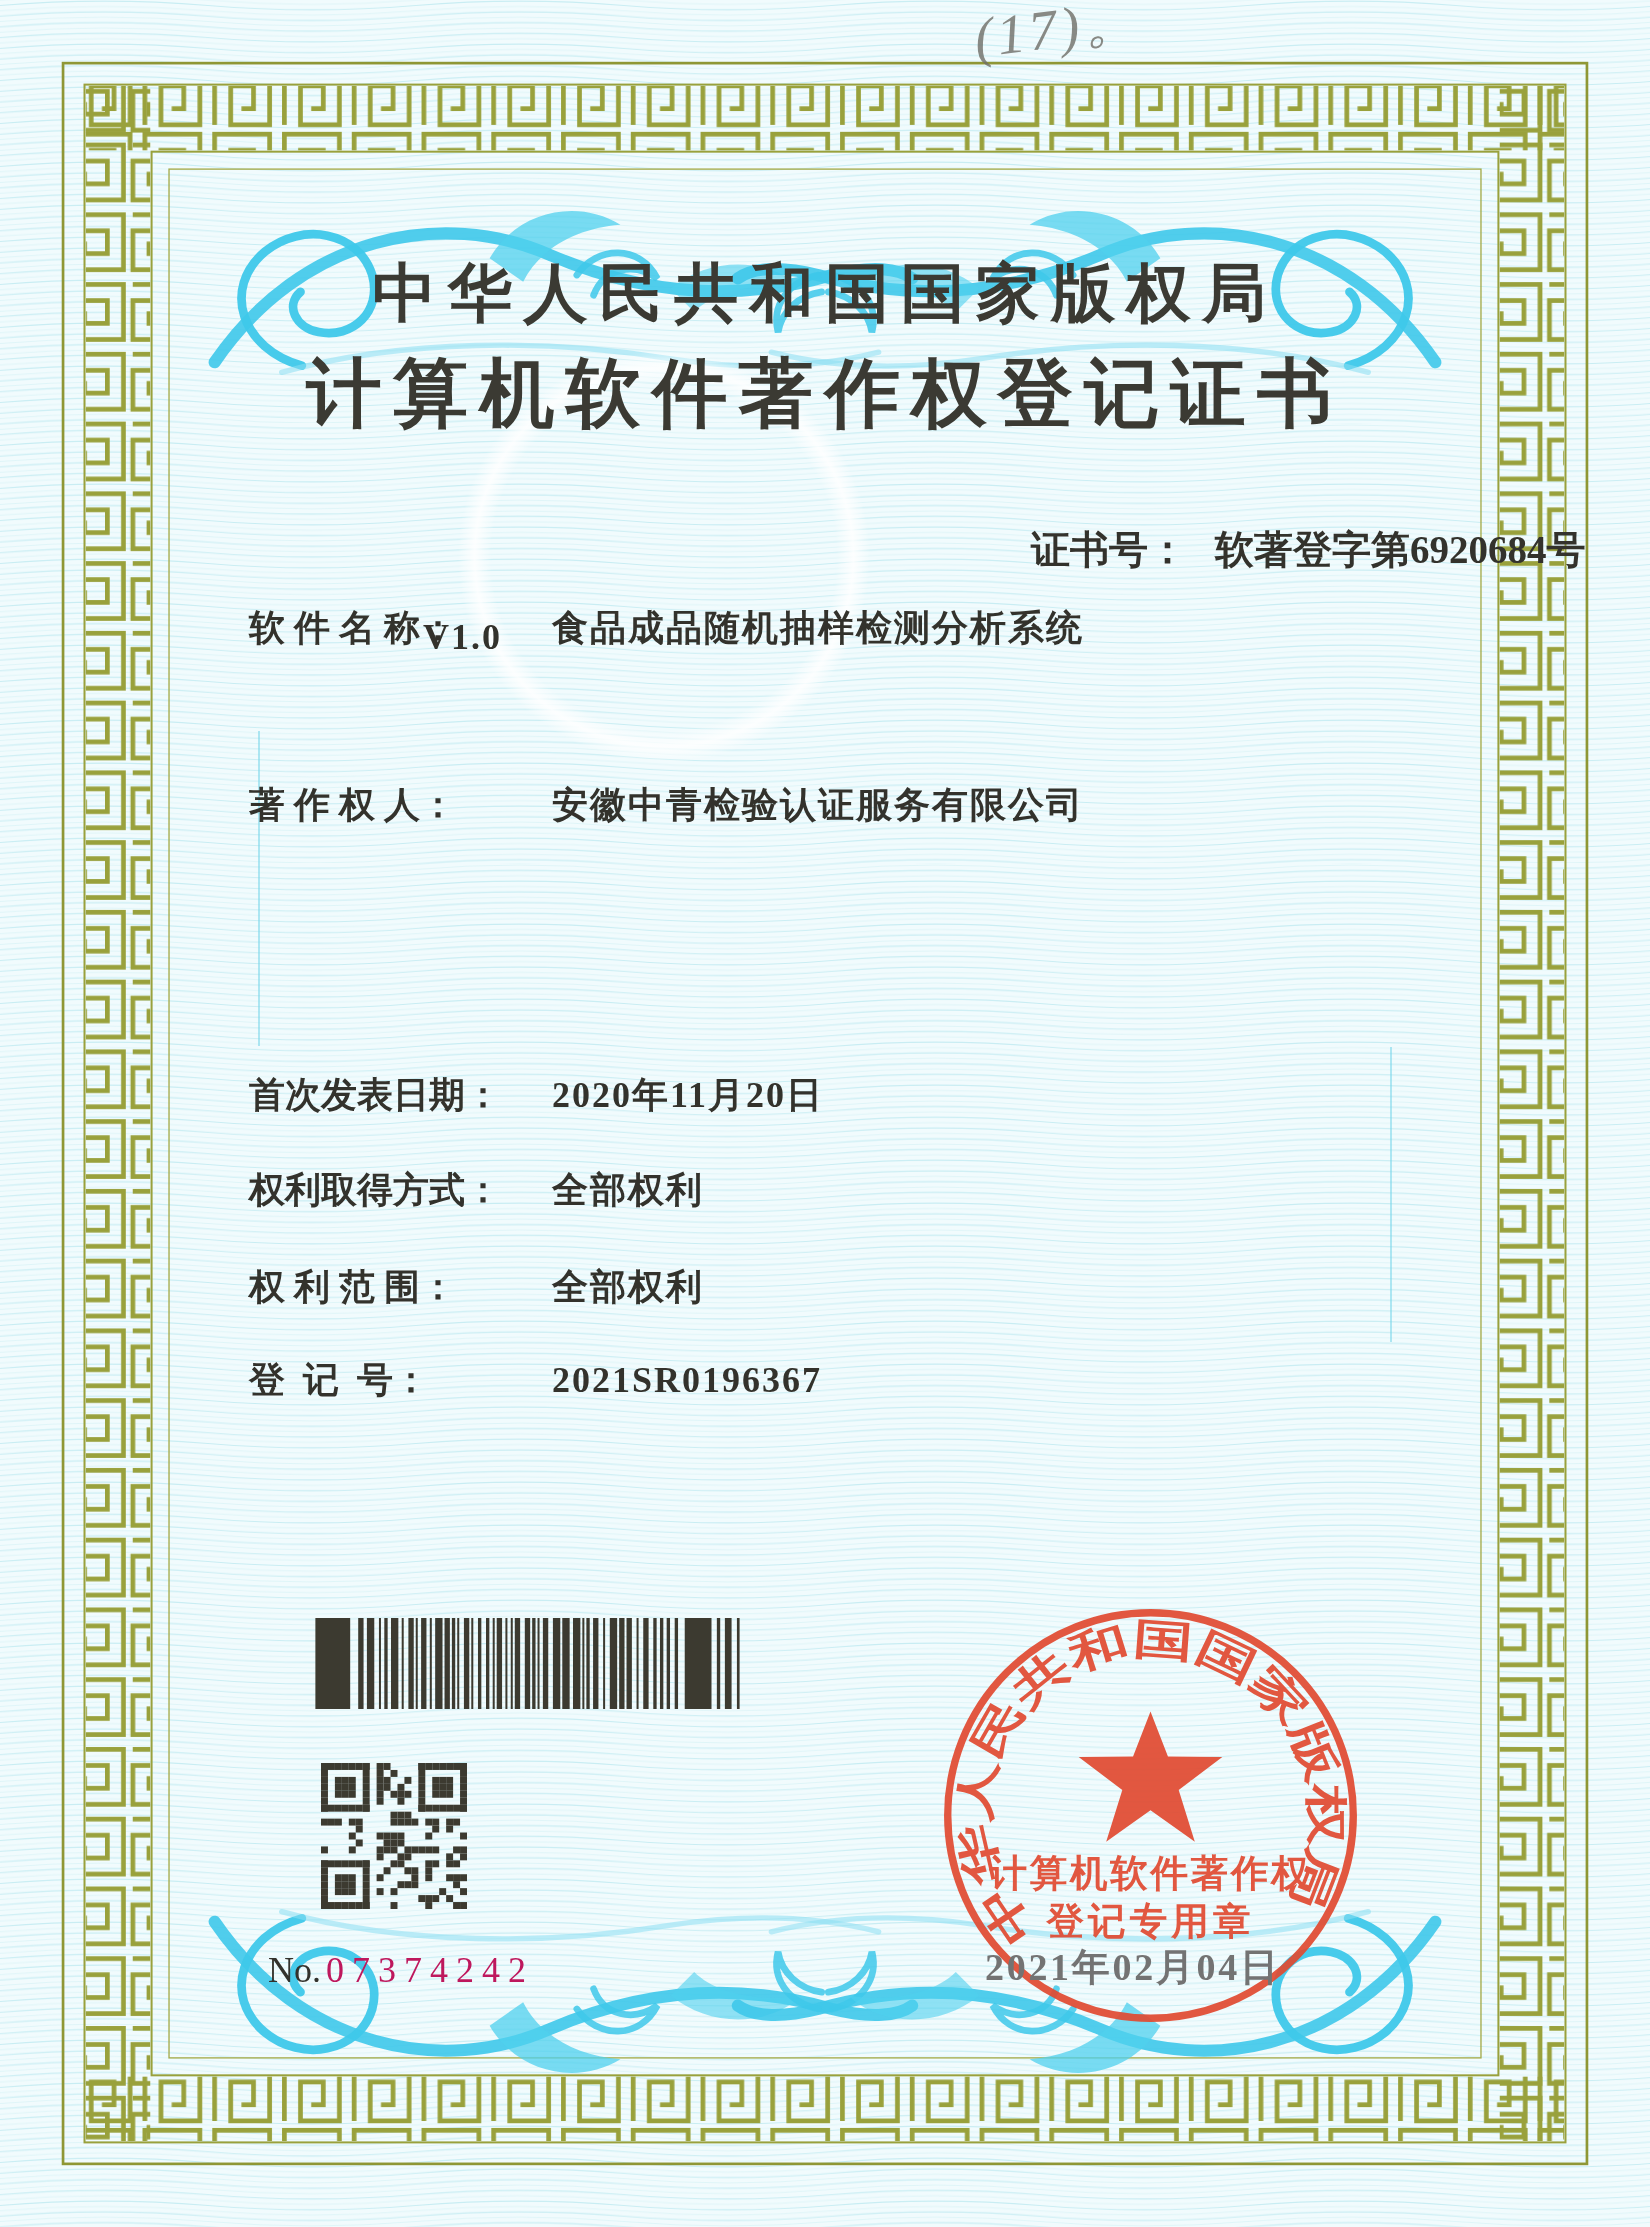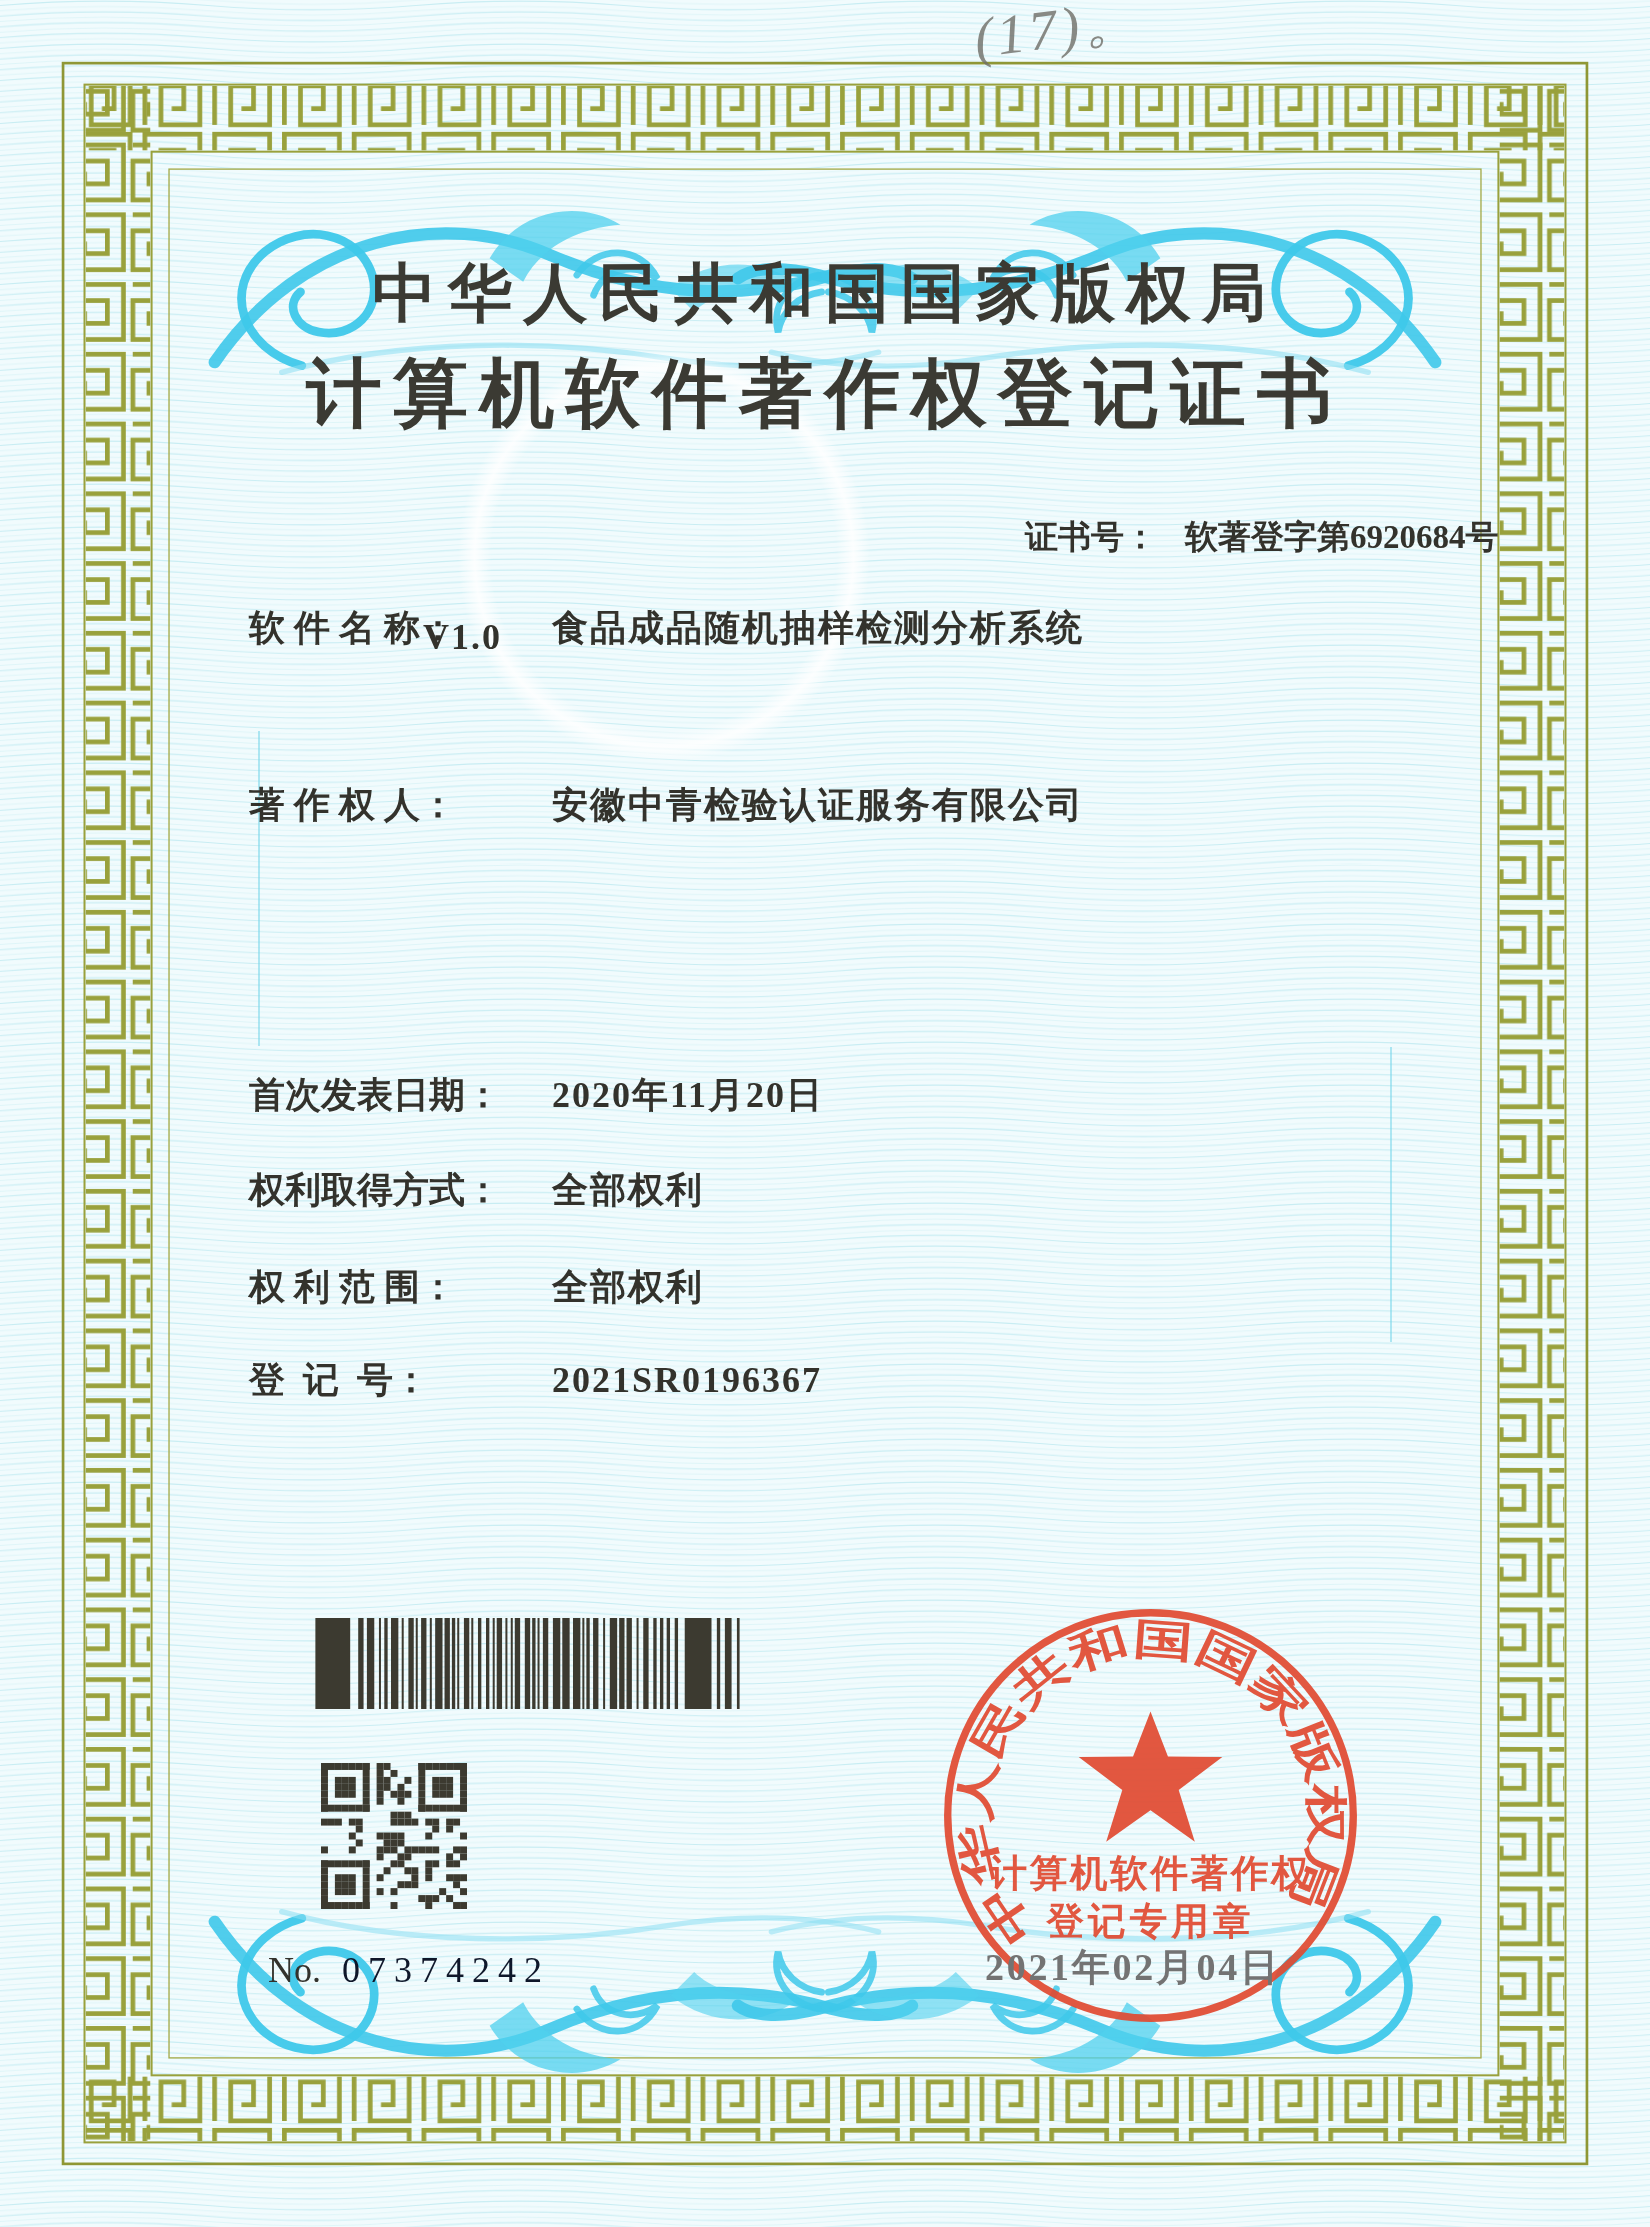--- a/index.html
+++ b/index.html
@@ -12,33 +12,33 @@
   svg.layer{position:absolute;left:0;top:0;}
   .abs{position:absolute;}
   .authority{
     left:0;top:250px;width:100%;text-align:center;
     font-size:64px;font-weight:700;letter-spacing:11.4px;color:#3b3a33;
   }
   .cert-title{
     left:0;top:344px;width:100%;text-align:center;
     font-size:75px;font-weight:700;letter-spacing:11.4px;color:#3b3a33;
   }
-  .certno{left:992px;top:478px;font-size:33px;font-weight:700;white-space:pre;}
+  .certno{left:992px;top:478px;font-size:39px;font-weight:700;white-space:pre;}
   .certno .v{margin-left:28px;}
   .row{left:213px;font-size:36px;font-weight:700;white-space:pre;}
   .row .lbl{display:inline-block;width:303px;white-space:pre;}
   .row .val{letter-spacing:2px;}
   .version{left:423px;font-size:36px;font-weight:700;letter-spacing:2px;}
   .para{
     left:209px;top:1401px;width:1249px;
     font-size:38px;font-weight:700;letter-spacing:1.3px;line-height:86px;
     text-indent:2em;text-align:justify;
   }
   .serial{left:268px;top:1949px;font-size:36px;}
-  .serial .num{color:#0f172a;letter-spacing:8px;margin-left:21px;}
+  .serial .num{color:#be185d;letter-spacing:8px;margin-left:5px;}
   .issue-date{left:985px;top:1942px;font-size:38px;font-weight:700;letter-spacing:2.7px;color:#737373;}
   .note{
     left:974px;top:-9.4px;font-size:56px;color:#6f6e68;
     transform:rotate(-7deg);font-style:italic;letter-spacing:4px;opacity:.8;
   }
   .watermark{
     left:429px;top:322px;width:470px;height:470px;border-radius:50%;
     background:radial-gradient(circle,rgba(255,255,255,0) 52%,rgba(255,255,255,.85) 57%,rgba(255,255,255,0) 62%);
   }
   .cyanline{width:2px;background:#74d6ea;opacity:.55;}

